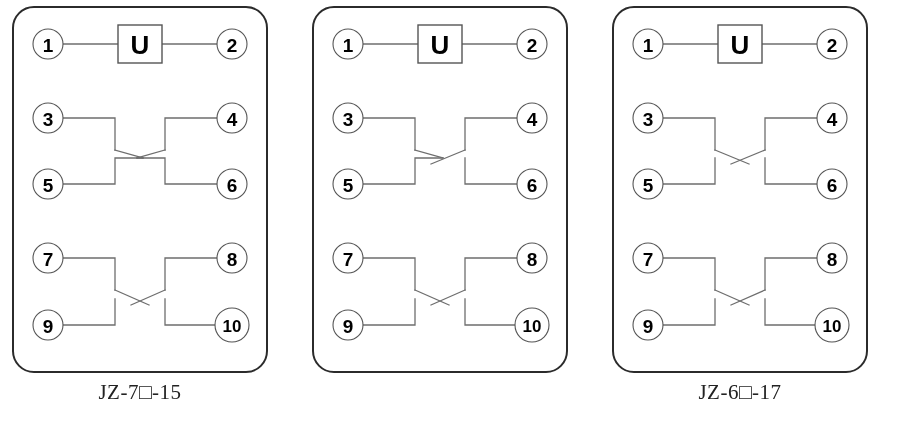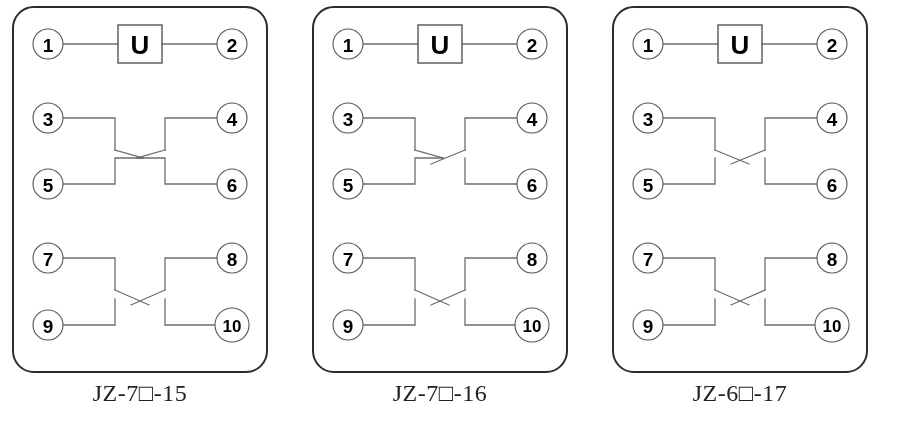--- a/index.html
+++ b/index.html
@@ -42,21 +42,21 @@
     width: 300px;
     height: 380px;
     pointer-events: none;
   }
   .caption {
     position: absolute;
     left: 0;
     top: 380px;
     width: 280px;
     text-align: center;
-    font-size: 24px;
+    font-size: 21px;
     color: #222222;
     letter-spacing: 0.5px;
     font-family: "Liberation Serif", "DejaVu Serif", serif;
   }
   .term-circle {
     fill: #ffffff;
     stroke: #555555;
     stroke-width: 1.1;
   }
   .term-label {
@@ -171,21 +171,20 @@
         <text x="232" y="185" class="term-label">6</text>
         <circle cx="48" cy="258" r="15" class="term-circle"></circle>
         <text x="48" y="259" class="term-label">7</text>
         <circle cx="232" cy="258" r="15" class="term-circle"></circle>
         <text x="232" y="259" class="term-label">8</text>
         <circle cx="48" cy="325" r="15" class="term-circle"></circle>
         <text x="48" y="326" class="term-label">9</text>
         <circle cx="232" cy="325" r="17" class="term-circle"></circle>
         <text x="232" y="326" class="term-label term-label-wide">10</text>
       </svg>
-    <div class="caption">JZ-7□-16</div>
   </div>
 
   <div class="diagram-block" style="left:600px;">
     <div class="panel"></div>
     <svg class="svg-layer" viewBox="0 0 300 380">
         <path d="M 63 118 H 115 V 150" class="wire"></path>
         <path d="M 63 184 H 115 V 158" class="wire"></path>
         <path d="M 115 150 L 149 164" class="wire"></path>
         <path d="M 217 118 H 165 V 150" class="wire"></path>
         <path d="M 217 184 H 165 V 158" class="wire"></path>

